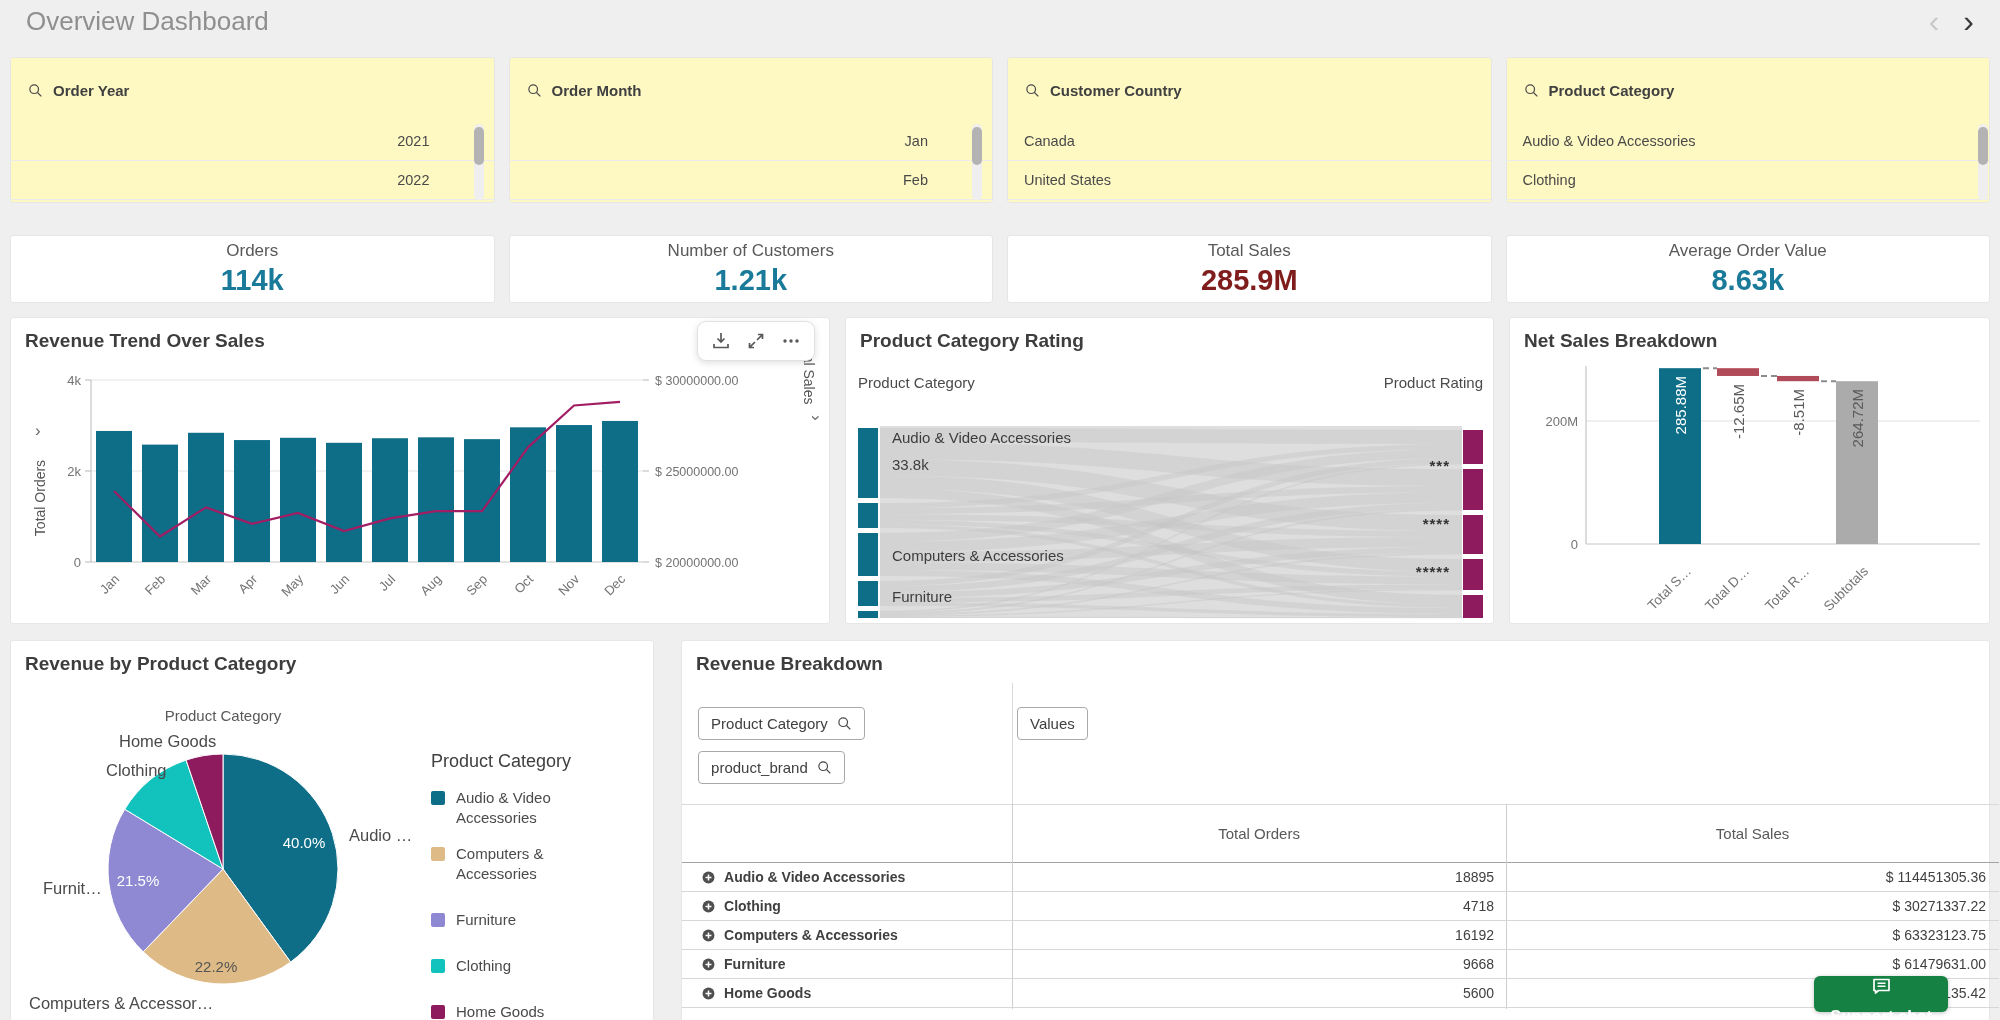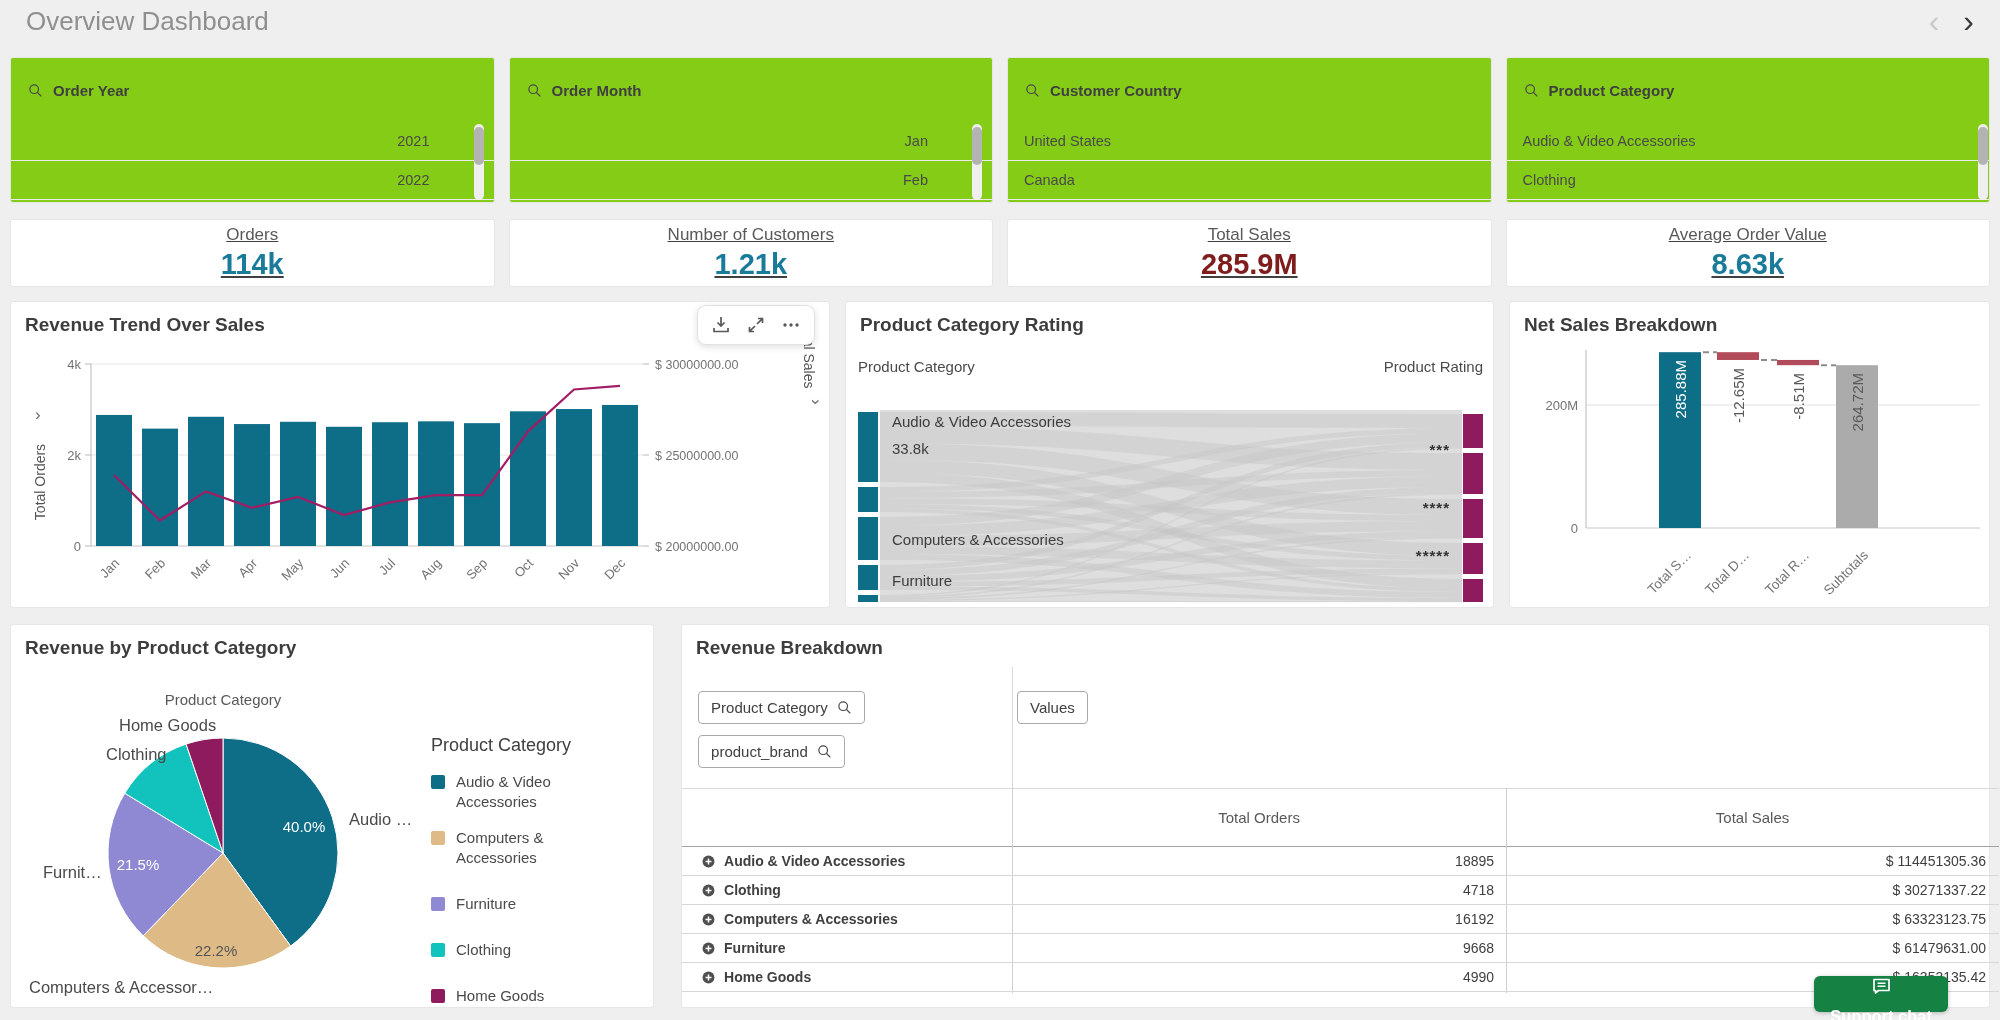--- a/index.html
+++ b/index.html
@@ -9,31 +9,31 @@
 
   .app-header { height:42px; display:flex; align-items:center; justify-content:space-between; padding:0 26px; }
   .app-title { font-size:26px; font-weight:400; color:#8f8f8f; }
   .nav { display:flex; align-items:center; gap:24px; }
   .chev { font-size:32px; line-height:32px; font-weight:400; cursor:pointer; }
   .chev.prev { color:#c9c9c9; }
   .chev.next { color:#3a3a3a; }
 
   .row { display:flex; gap:14px; margin:0 10px; }
   .filters-row { margin-top:15px; }
-  .filter-card { flex:1; height:146px; background:#84cc16; border:1px solid #e6e6e6; border-radius:3px; position:relative; overflow:hidden; }
+  .filter-card { flex:1; height:146px; background:#fef9c3; border:1px solid #e6e6e6; border-radius:3px; position:relative; overflow:hidden; }
   .filter-head { height:64px; display:flex; align-items:center; gap:10px; padding:0 17px; }
   .filter-title { font-size:15px; font-weight:700; color:#404040; }
   .filter-row-item { height:39px; display:flex; align-items:center; padding:0 16px; border-bottom:1px solid #ececec; font-size:14.5px; color:#4a4a4a; cursor:pointer; }
   .filter-row-item.ar { justify-content:flex-end; padding-right:64px; }
   .filter-row-partial { height:5px; }
   .vscroll { position:absolute; top:66px; bottom:2px; right:10px; width:10px; background:#efefef; border-radius:5px; }
   .vscroll.flush { right:1px; }
   .vthumb { position:absolute; top:3px; left:0; width:10px; height:38px; background:#b3b3b3; border-radius:5px; }
 
-  .kpi-row { margin-top:16px;text-decoration:underline; }
+  .kpi-row { margin-top:32px; }
   .kpi-card { flex:1; height:68px; background:#fff; border:1px solid #e6e6e6; border-radius:3px; display:flex; flex-direction:column; align-items:center; justify-content:center; gap:3px; }
   .kpi-label { font-size:17px; color:#595959; }
   .kpi-value { font-size:29px; font-weight:700; }
 
   .charts-row { margin-top:14px; gap:15px; }
   .bottom-row { margin-top:16px; gap:27px; }
   .panel { background:#fff; border:1px solid #e6e6e6; border-radius:3px; position:relative; }
   .panel-title { position:absolute; top:12px; left:14px; font-size:19px; font-weight:700; color:#3d3d3d; z-index:2; }
   .panel svg.chart { position:absolute; left:0; top:0; }
 
@@ -106,22 +106,22 @@
     </div>
     <div class="filter-card">
       <div class="filter-head">
         <svg width="15" height="15" viewBox="0 0 16 16">
           <circle cx="6.6" cy="6.6" r="4.6" fill="none" stroke="#4a4a4a" stroke-width="1.3"></circle>
           <line x1="10.1" y1="10.1" x2="14.2" y2="14.2" stroke="#4a4a4a" stroke-width="1.3"></line>
         </svg>
         <span class="filter-title">Customer Country</span>
       </div>
       <div>
+        <div class="filter-row-item">Canada</div>
         <div class="filter-row-item">United States</div>
-        <div class="filter-row-item">Canada</div>
         <div class="filter-row-partial"></div>
       </div>
     </div>
     <div class="filter-card">
       <div class="filter-head">
         <svg width="15" height="15" viewBox="0 0 16 16">
           <circle cx="6.6" cy="6.6" r="4.6" fill="none" stroke="#4a4a4a" stroke-width="1.3"></circle>
           <line x1="10.1" y1="10.1" x2="14.2" y2="14.2" stroke="#4a4a4a" stroke-width="1.3"></line>
         </svg>
         <span class="filter-title">Product Category</span>
@@ -422,21 +422,21 @@
           <div class="rb-cell-num rb-cell-sales">$ 61479631.00</div>
         </div>
         <div class="rb-row" style="top: 338px;">
           <div class="rb-cell-label">
             <svg width="13" height="13" viewBox="0 0 14 14">
               <circle cx="7" cy="7" r="6.4" fill="#4f4f4f"></circle>
               <path d="M3.8 7h6.4M7 3.8v6.4" stroke="#fff" stroke-width="1.6"></path>
             </svg>
             <span>Home Goods</span>
           </div>
-          <div class="rb-cell-num rb-cell-orders">4990</div>
+          <div class="rb-cell-num rb-cell-orders">5600</div>
           <div class="rb-cell-num rb-cell-sales">$ 16353135.42</div>
         </div>
       </div>
   </div>
 </div>
 
 <div class="support-chat" id="support-chat" style="background: rgb(21, 129, 67);">
   <span style="display:flex;">
     <svg width="21" height="21" viewBox="0 0 21 21">
         <path d="M3 3.5h15v11H7.5L4.5 17v-2.5H3z" fill="none" stroke="#fff" stroke-width="1.7" stroke-linejoin="round"></path>

